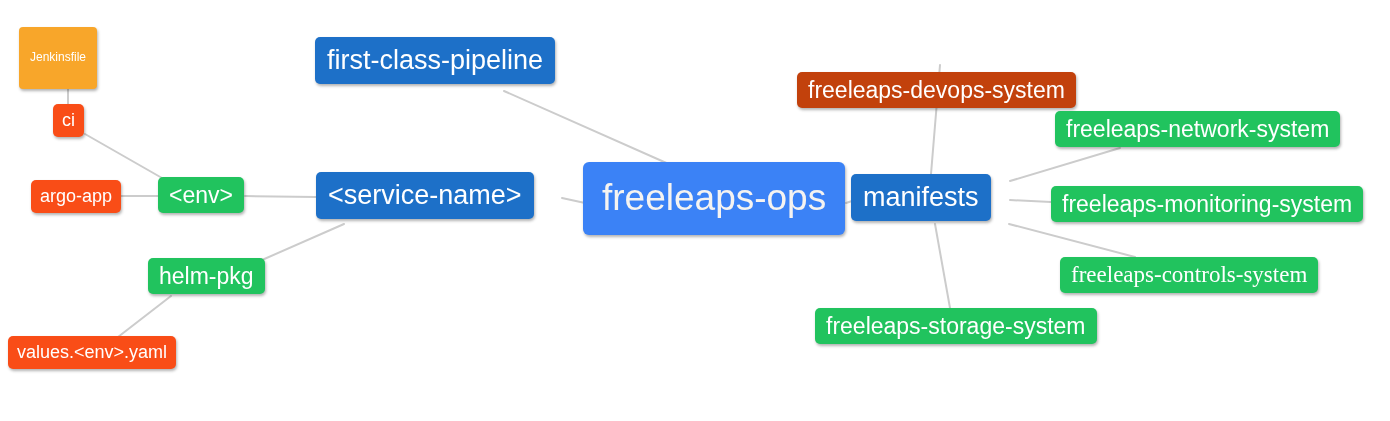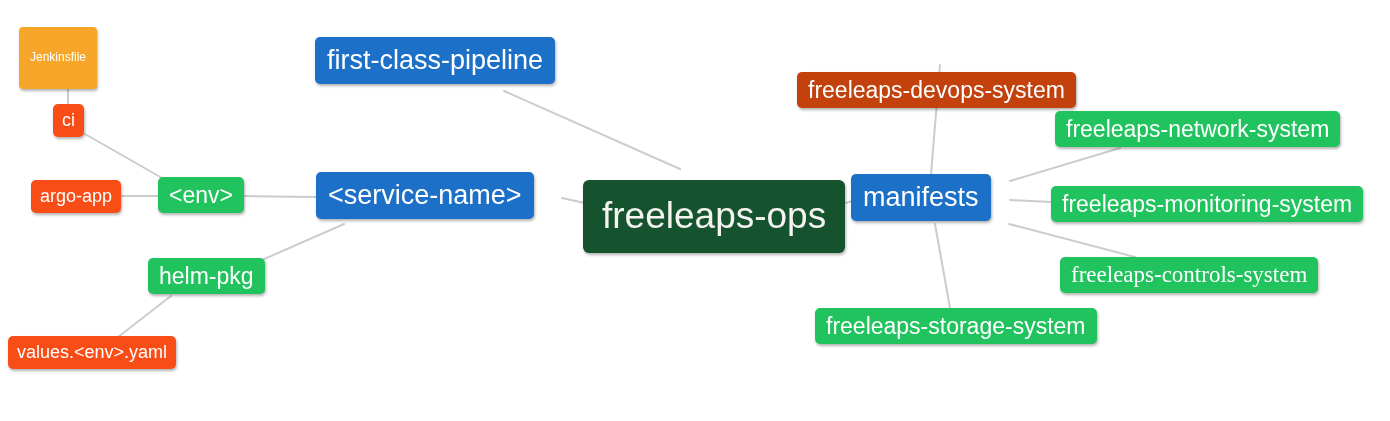--- a/index.html
+++ b/index.html
@@ -84,21 +84,21 @@
   </svg>
 
   <div class="node role-leaf" style="left: 19px; top: 27px; background: rgb(248, 166, 42);">Jenkinsfile</div>
   <div class="node role-subtopic" style="left: 53px; top: 104px; background: rgb(249, 77, 23);">ci</div>
   <div class="node role-subtopic" style="left: 31px; top: 180px; background: rgb(249, 77, 23);">argo-app</div>
   <div class="node role-topic" style="left: 158px; top: 177px; background: rgb(33, 195, 94);">&lt;env&gt;</div>
   <div class="node role-topic" style="left: 148px; top: 258px; background: rgb(33, 195, 94);">helm-pkg</div>
   <div class="node role-subtopic" style="left: 8px; top: 336px; background: rgb(249, 77, 23);">values.&lt;env&gt;.yaml</div>
   <div class="node role-branch" style="left: 315px; top: 37px; background: rgb(29, 112, 200);">first-class-pipeline</div>
   <div class="node role-branch" style="left: 316px; top: 172px; background: rgb(29, 112, 200);">&lt;service-name&gt;</div>
-  <div class="node role-root" style="left: 583px; top: 180px; background: #14532d;">freeleaps-ops</div>
+  <div class="node role-root" style="left: 583px; top: 162px; background: #3b82f6;">freeleaps-ops</div>
   <div class="node role-branch" style="left: 851px; top: 174px; background: rgb(29, 112, 200);">manifests</div>
   <div class="node role-topic" style="left: 797px; top: 29px; background: #c2410c; margin-top: 43px;">freeleaps-devops-system</div>
   <div class="node role-topic" style="left: 1055px; top: 111px; background: rgb(33, 195, 94);">freeleaps-network-system</div>
   <div class="node role-topic" style="left: 1051px; top: 186px; background: rgb(33, 195, 94);">freeleaps-monitoring-system</div>
   <div class="node role-topic" style="left: 1060px; top: 257px; background: rgb(33, 195, 94); font-family: Liberation Serif, serif;">freeleaps-controls-system</div>
   <div class="node role-topic" style="left: 815px; top: 308px; background: rgb(33, 195, 94);">freeleaps-storage-system</div>
 
 </div>
 
 </body></html>

